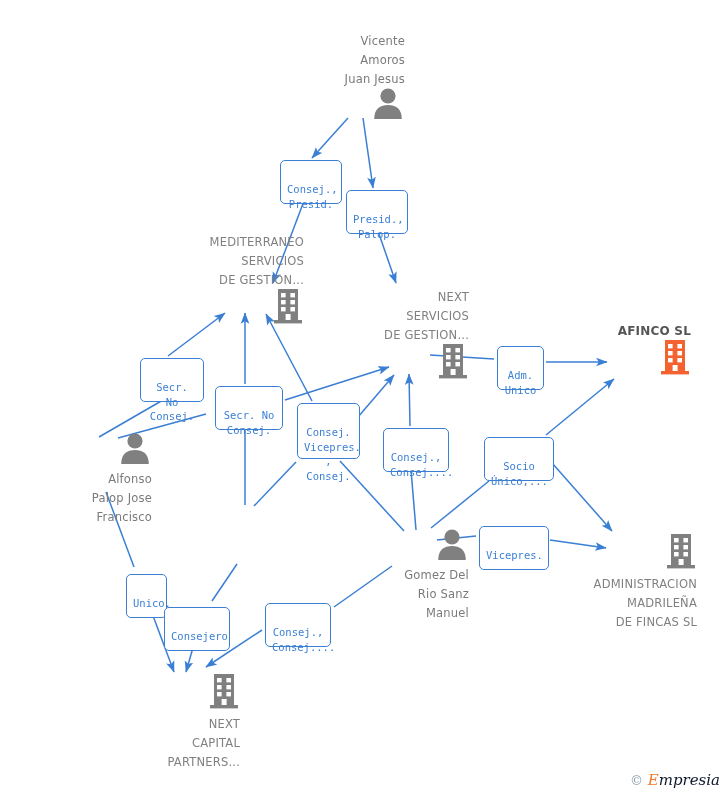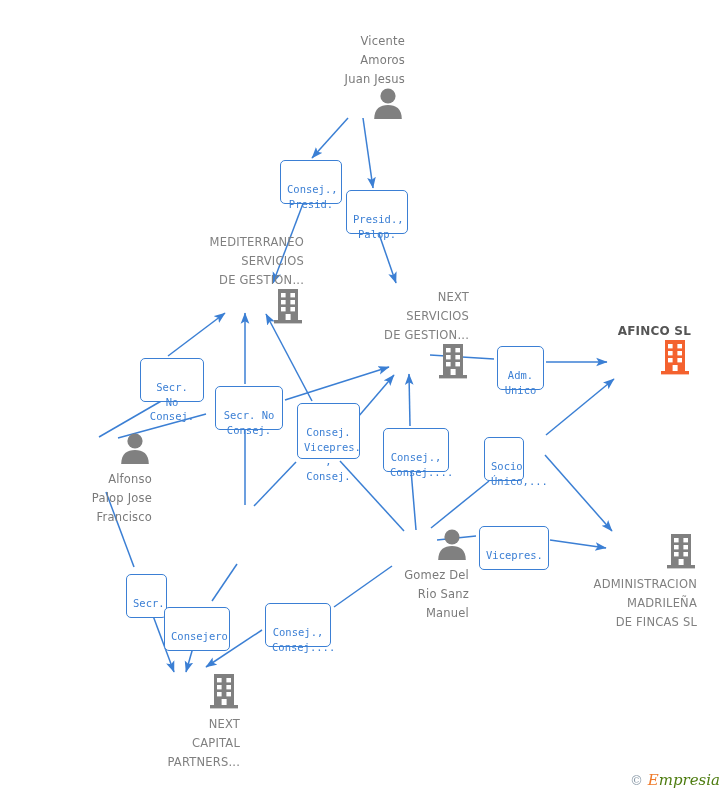--- a/index.html
+++ b/index.html
@@ -24,21 +24,21 @@
           width:16px;height:calc(100% - 12px);border:1.4px solid #7faee4;
           border-radius:5px;background:#fff;z-index:-1;}
   .elabel.stack2::after{content:"";position:absolute;left:8px;top:-9px;
           width:calc(100% - 16px);height:18px;border:1.4px solid #7faee4;
           border-radius:5px;background:#fff;z-index:-1;}
 
   .wm{position:absolute;right:8px;bottom:6px;font-size:15px;
       font-family:"DejaVu Serif","Liberation Serif",serif;font-style:italic;}
   .wm .c{color:#8a9aa8;font-style:normal;font-size:13px;}
   .wm .e{color:#ef7a2a;}
-  .wm .r{color:#4d7c0f;}
+  .wm .r{color:#0f172a;}
 </style>
 </head>
 <body>
 
 <div id="stage">
 
   <svg class="edges" viewBox="0 0 728 795">
     <defs>
       <marker id="ah" markerWidth="9" markerHeight="9" refX="7.2" refY="3.1" orient="auto" markerUnits="strokeWidth">
         <path d="M0,0.2 L7.6,3.1 L0,6 L1.7,3.1 Z" fill="#3b7fd4"></path>
@@ -235,29 +235,29 @@
   <div class="elabel stack" style="left:215px;top:386px;width:68px;height:40px;">Secr. No
 Consej.</div>
 
   <div class="elabel stack2" style="left:297px;top:403px;width:63px;height:56px;">Consej.
 Vicepres.
 , Consej.</div>
 
   <div class="elabel" style="left:383px;top:428px;width:66px;height:40px;">Consej.,
 Consej....</div>
 
-  <div class="elabel stack" style="left:484px;top:437px;width:40px;height:40px;">Socio
+  <div class="elabel stack" style="left:484px;top:437px;width:70px;height:40px;">Socio
 Único,...</div>
 
   <div class="elabel" style="left:497px;top:346px;width:47px;height:40px;">Adm.
 Unico</div>
 
   <div class="elabel" style="left:479px;top:526px;width:70px;height:22px;line-height:15px;">Vicepres.</div>
 
-  <div class="elabel" style="left:126px;top:574px;width:41px;height:22px;line-height:15px;">Secr.</div>
+  <div class="elabel" style="left:126px;top:574px;width:41px;height:22px;line-height:15px;">Unico.</div>
 
   <div class="elabel" style="left:164px;top:607px;width:66px;height:20px;line-height:15px;">Consejero</div>
 
   <div class="elabel" style="left:265px;top:603px;width:66px;height:40px;">Consej.,
 Consej....</div>
 
   <div class="wm">
     <span class="c">©</span>
     <span class="e">E</span><span class="r">mpresia</span>
   </div>

